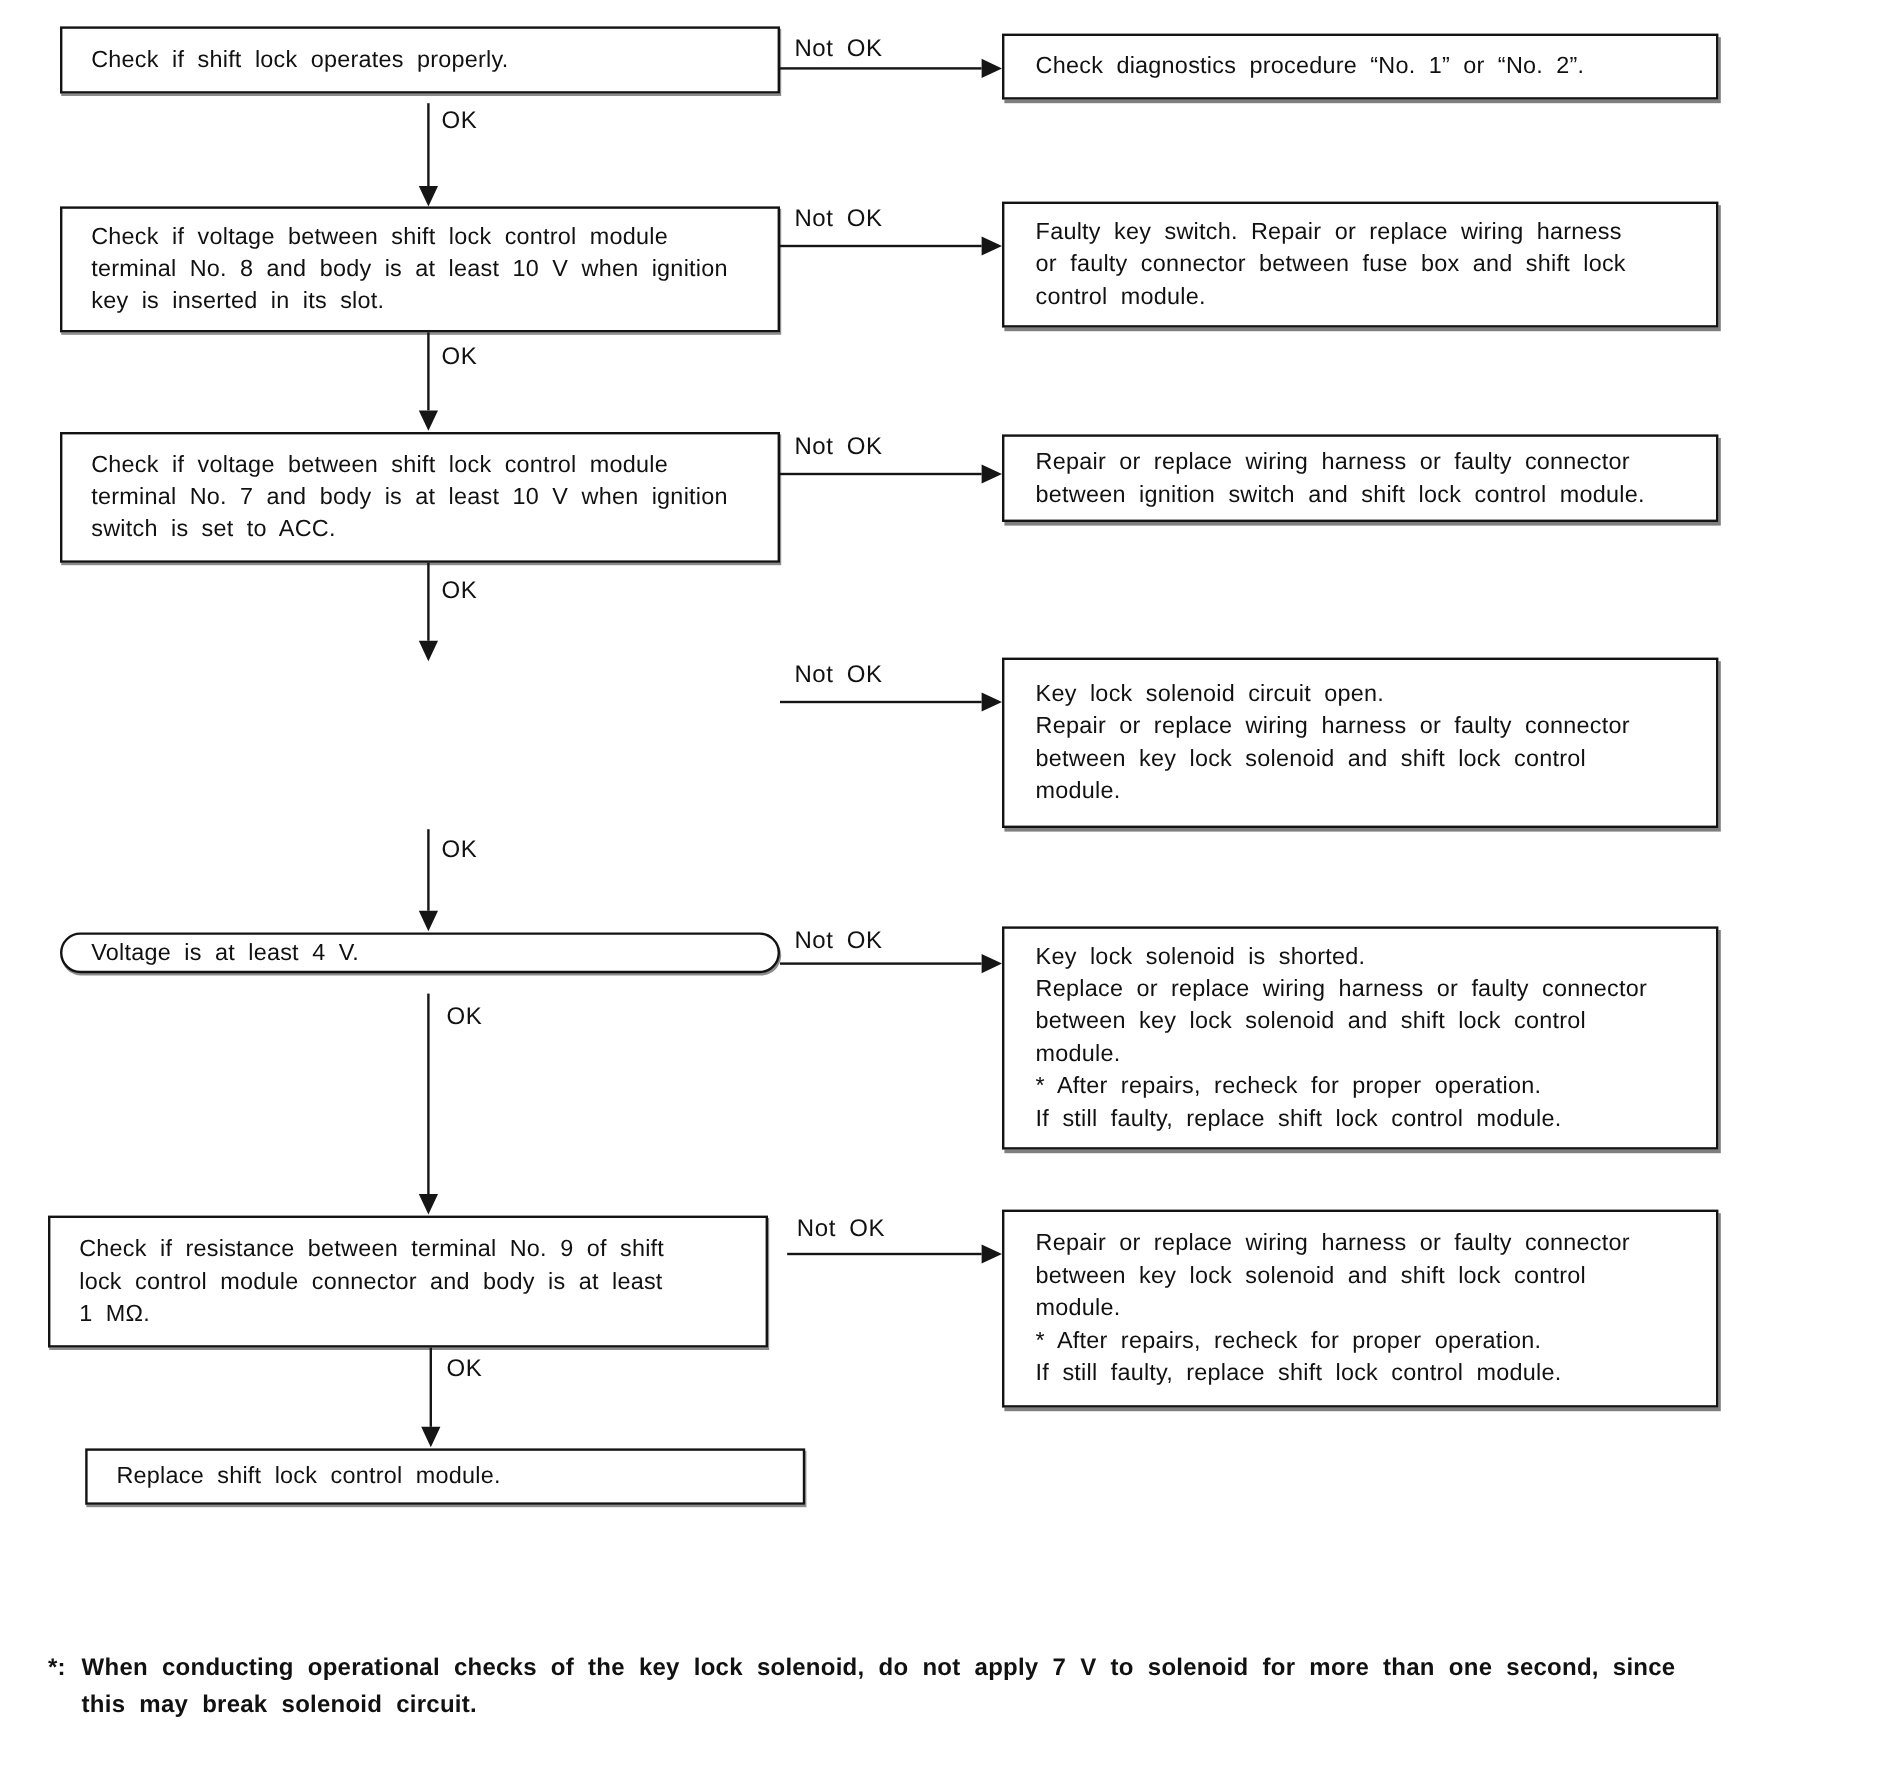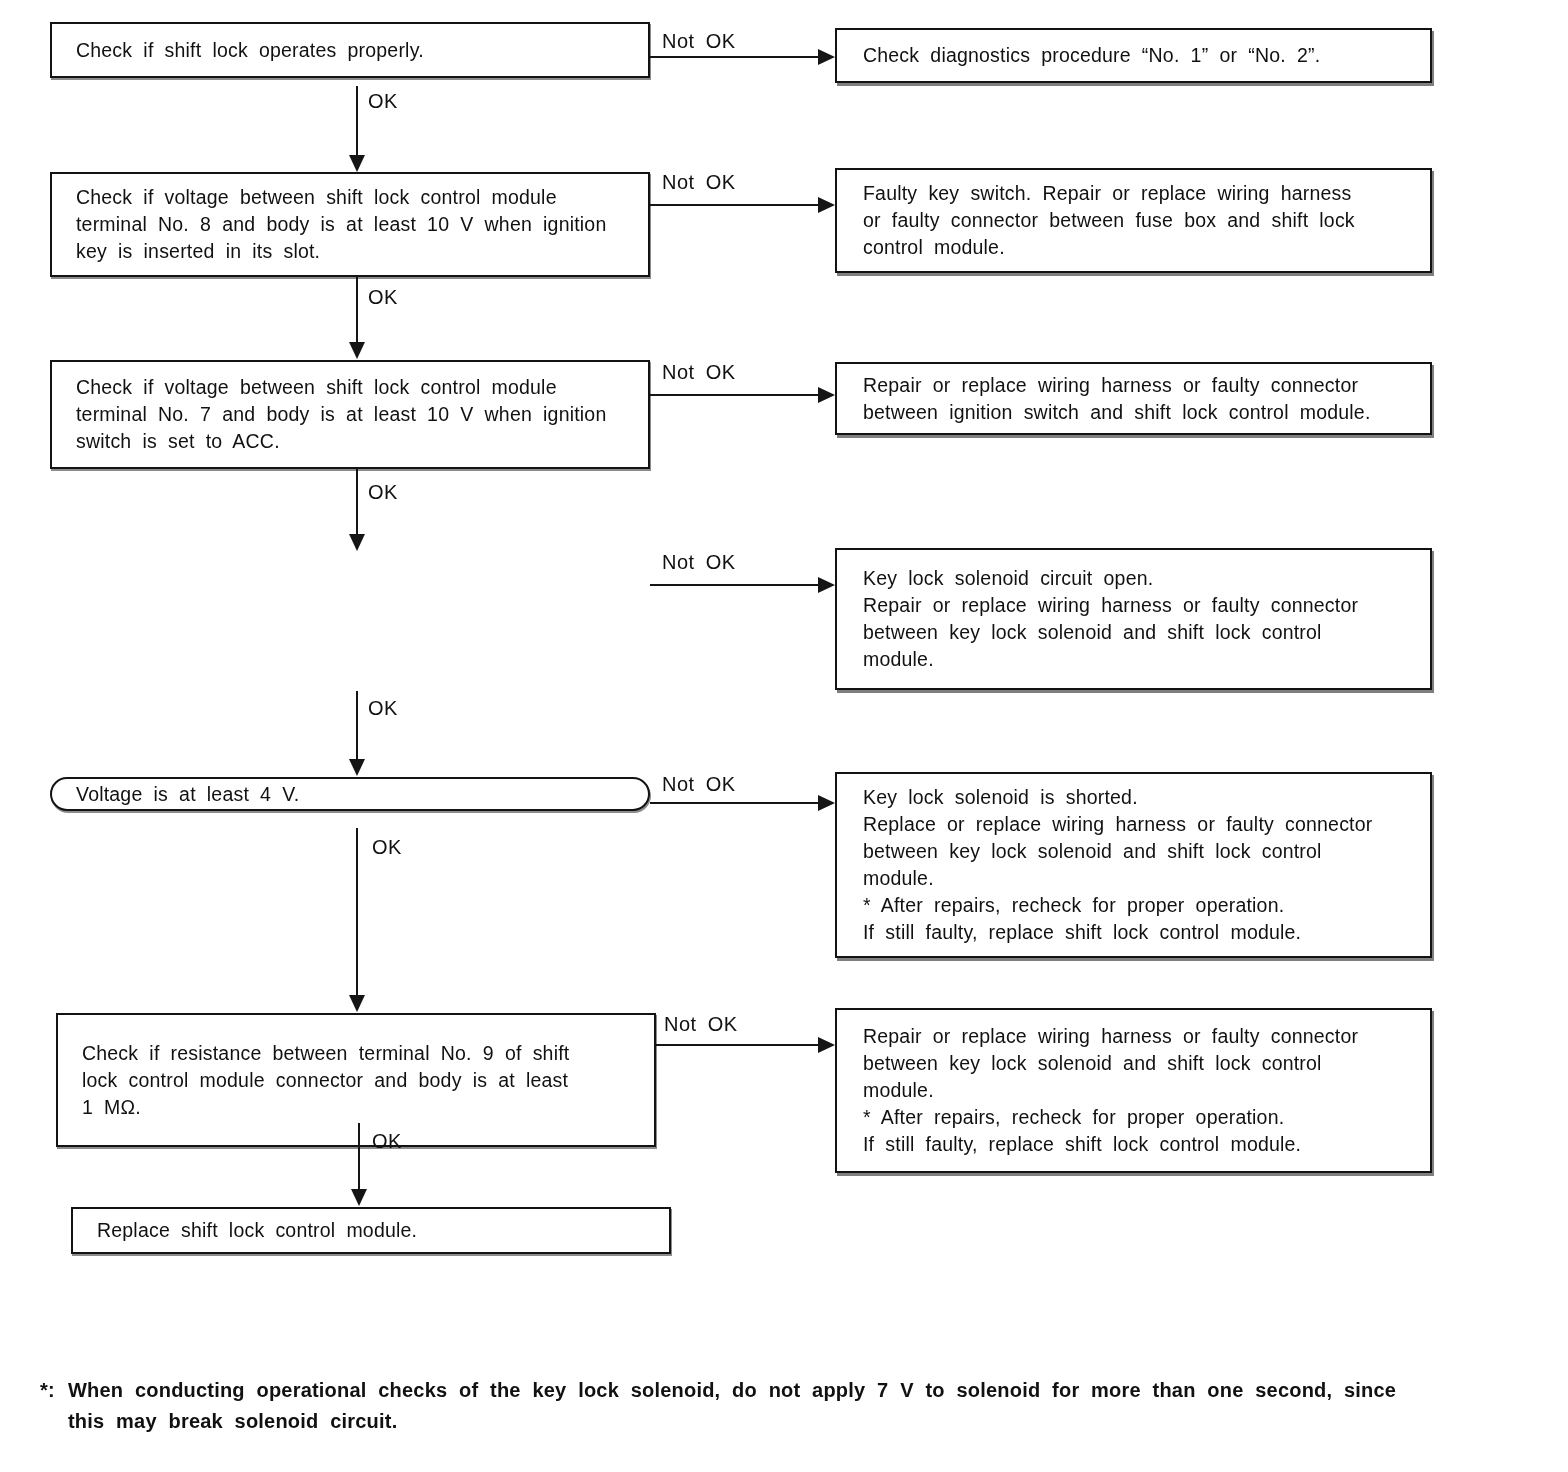--- a/index.html
+++ b/index.html
@@ -104,21 +104,21 @@
 * After repairs, recheck for proper operation.
 If still faulty, replace shift lock control module.</span>
   </div>
   <div class="lbl" style="left:662px;top:773px;">Not OK</div>
   <div class="hline" style="left:650px;top:802px;width:168px;"></div>
   <div class="rhead" style="left:818px;top:795px;"></div>
   <div class="lbl" style="left:372px;top:836px;">OK</div>
   <div class="vline" style="left:356px;top:828px;height:167px;"></div>
   <div class="vhead" style="left:349px;top:995px;"></div>
 
-  <div class="box leftcol" style="left:56px;top:1013px;height:134px;">
+  <div class="box leftcol" style="left:40px;top:1013px;height:110px;">
     <span class="box-text">Check if resistance between terminal No. 9 of shift
 lock control module connector and body is at least
 1 MΩ.</span>
   </div>
   <div class="box rightcol" style="top:1008px;height:165px;">
     <span class="box-text">Repair or replace wiring harness or faulty connector
 between key lock solenoid and shift lock control
 module.
 * After repairs, recheck for proper operation.
 If still faulty, replace shift lock control module.</span>

